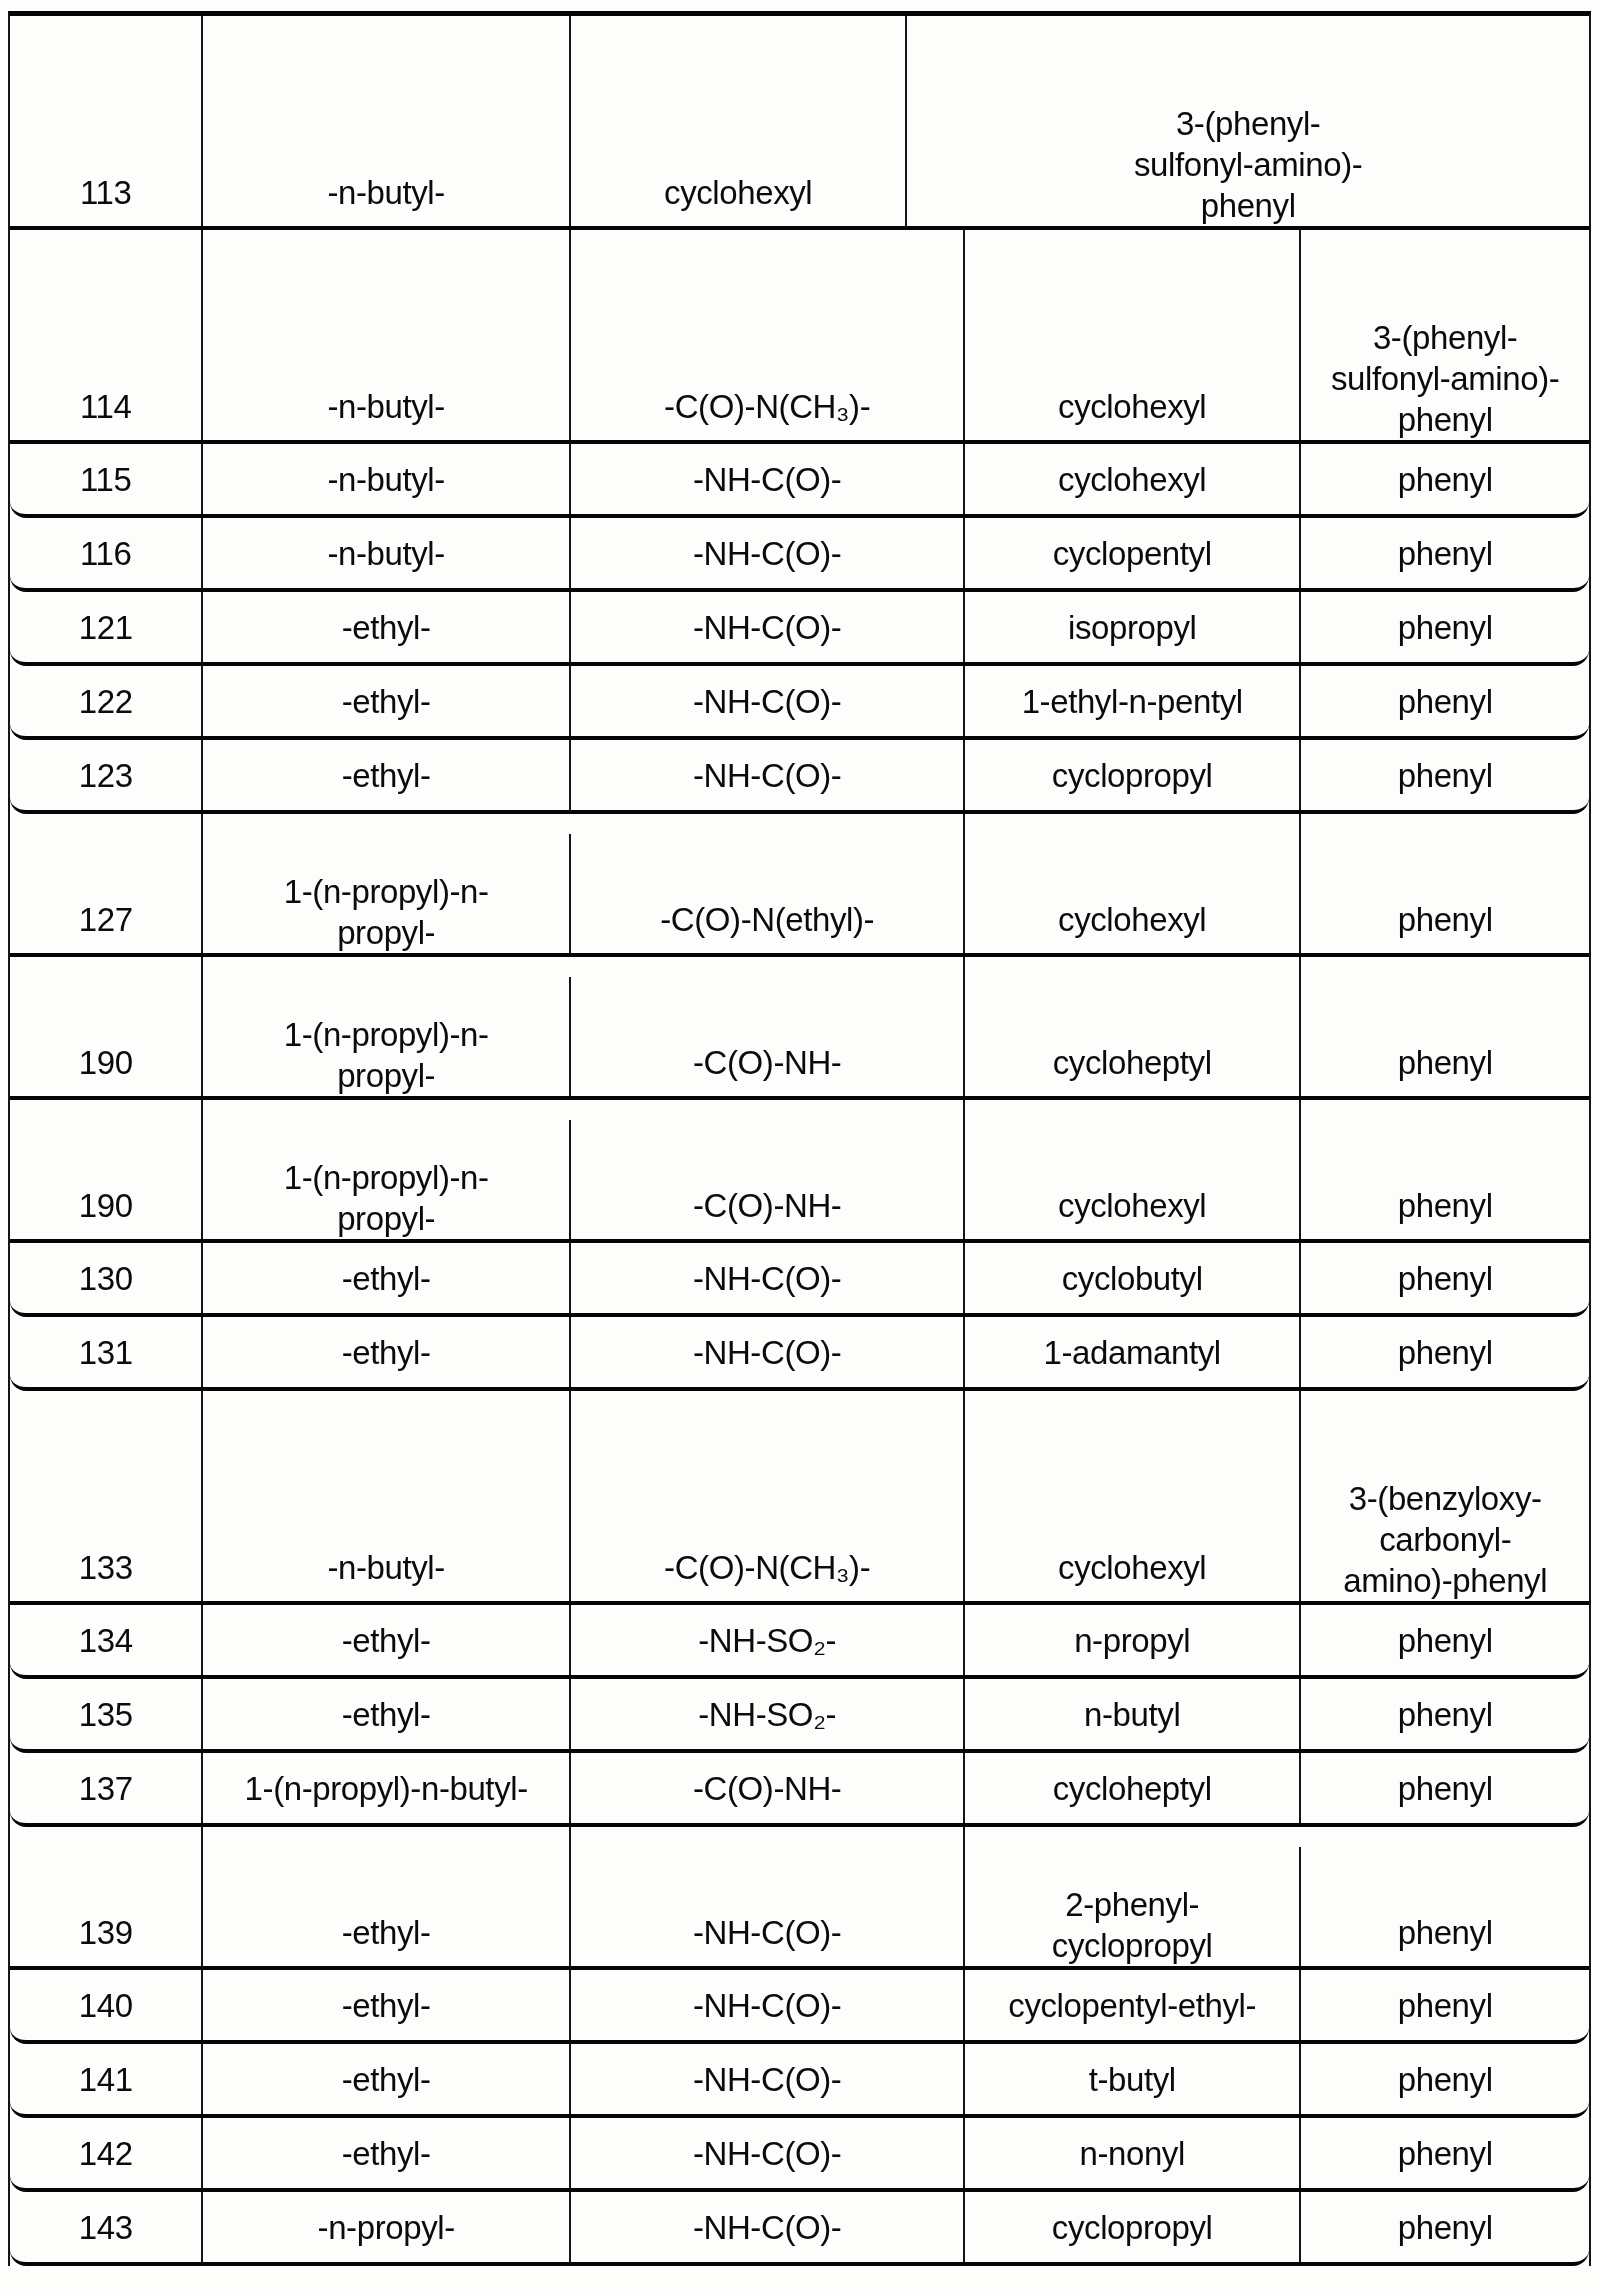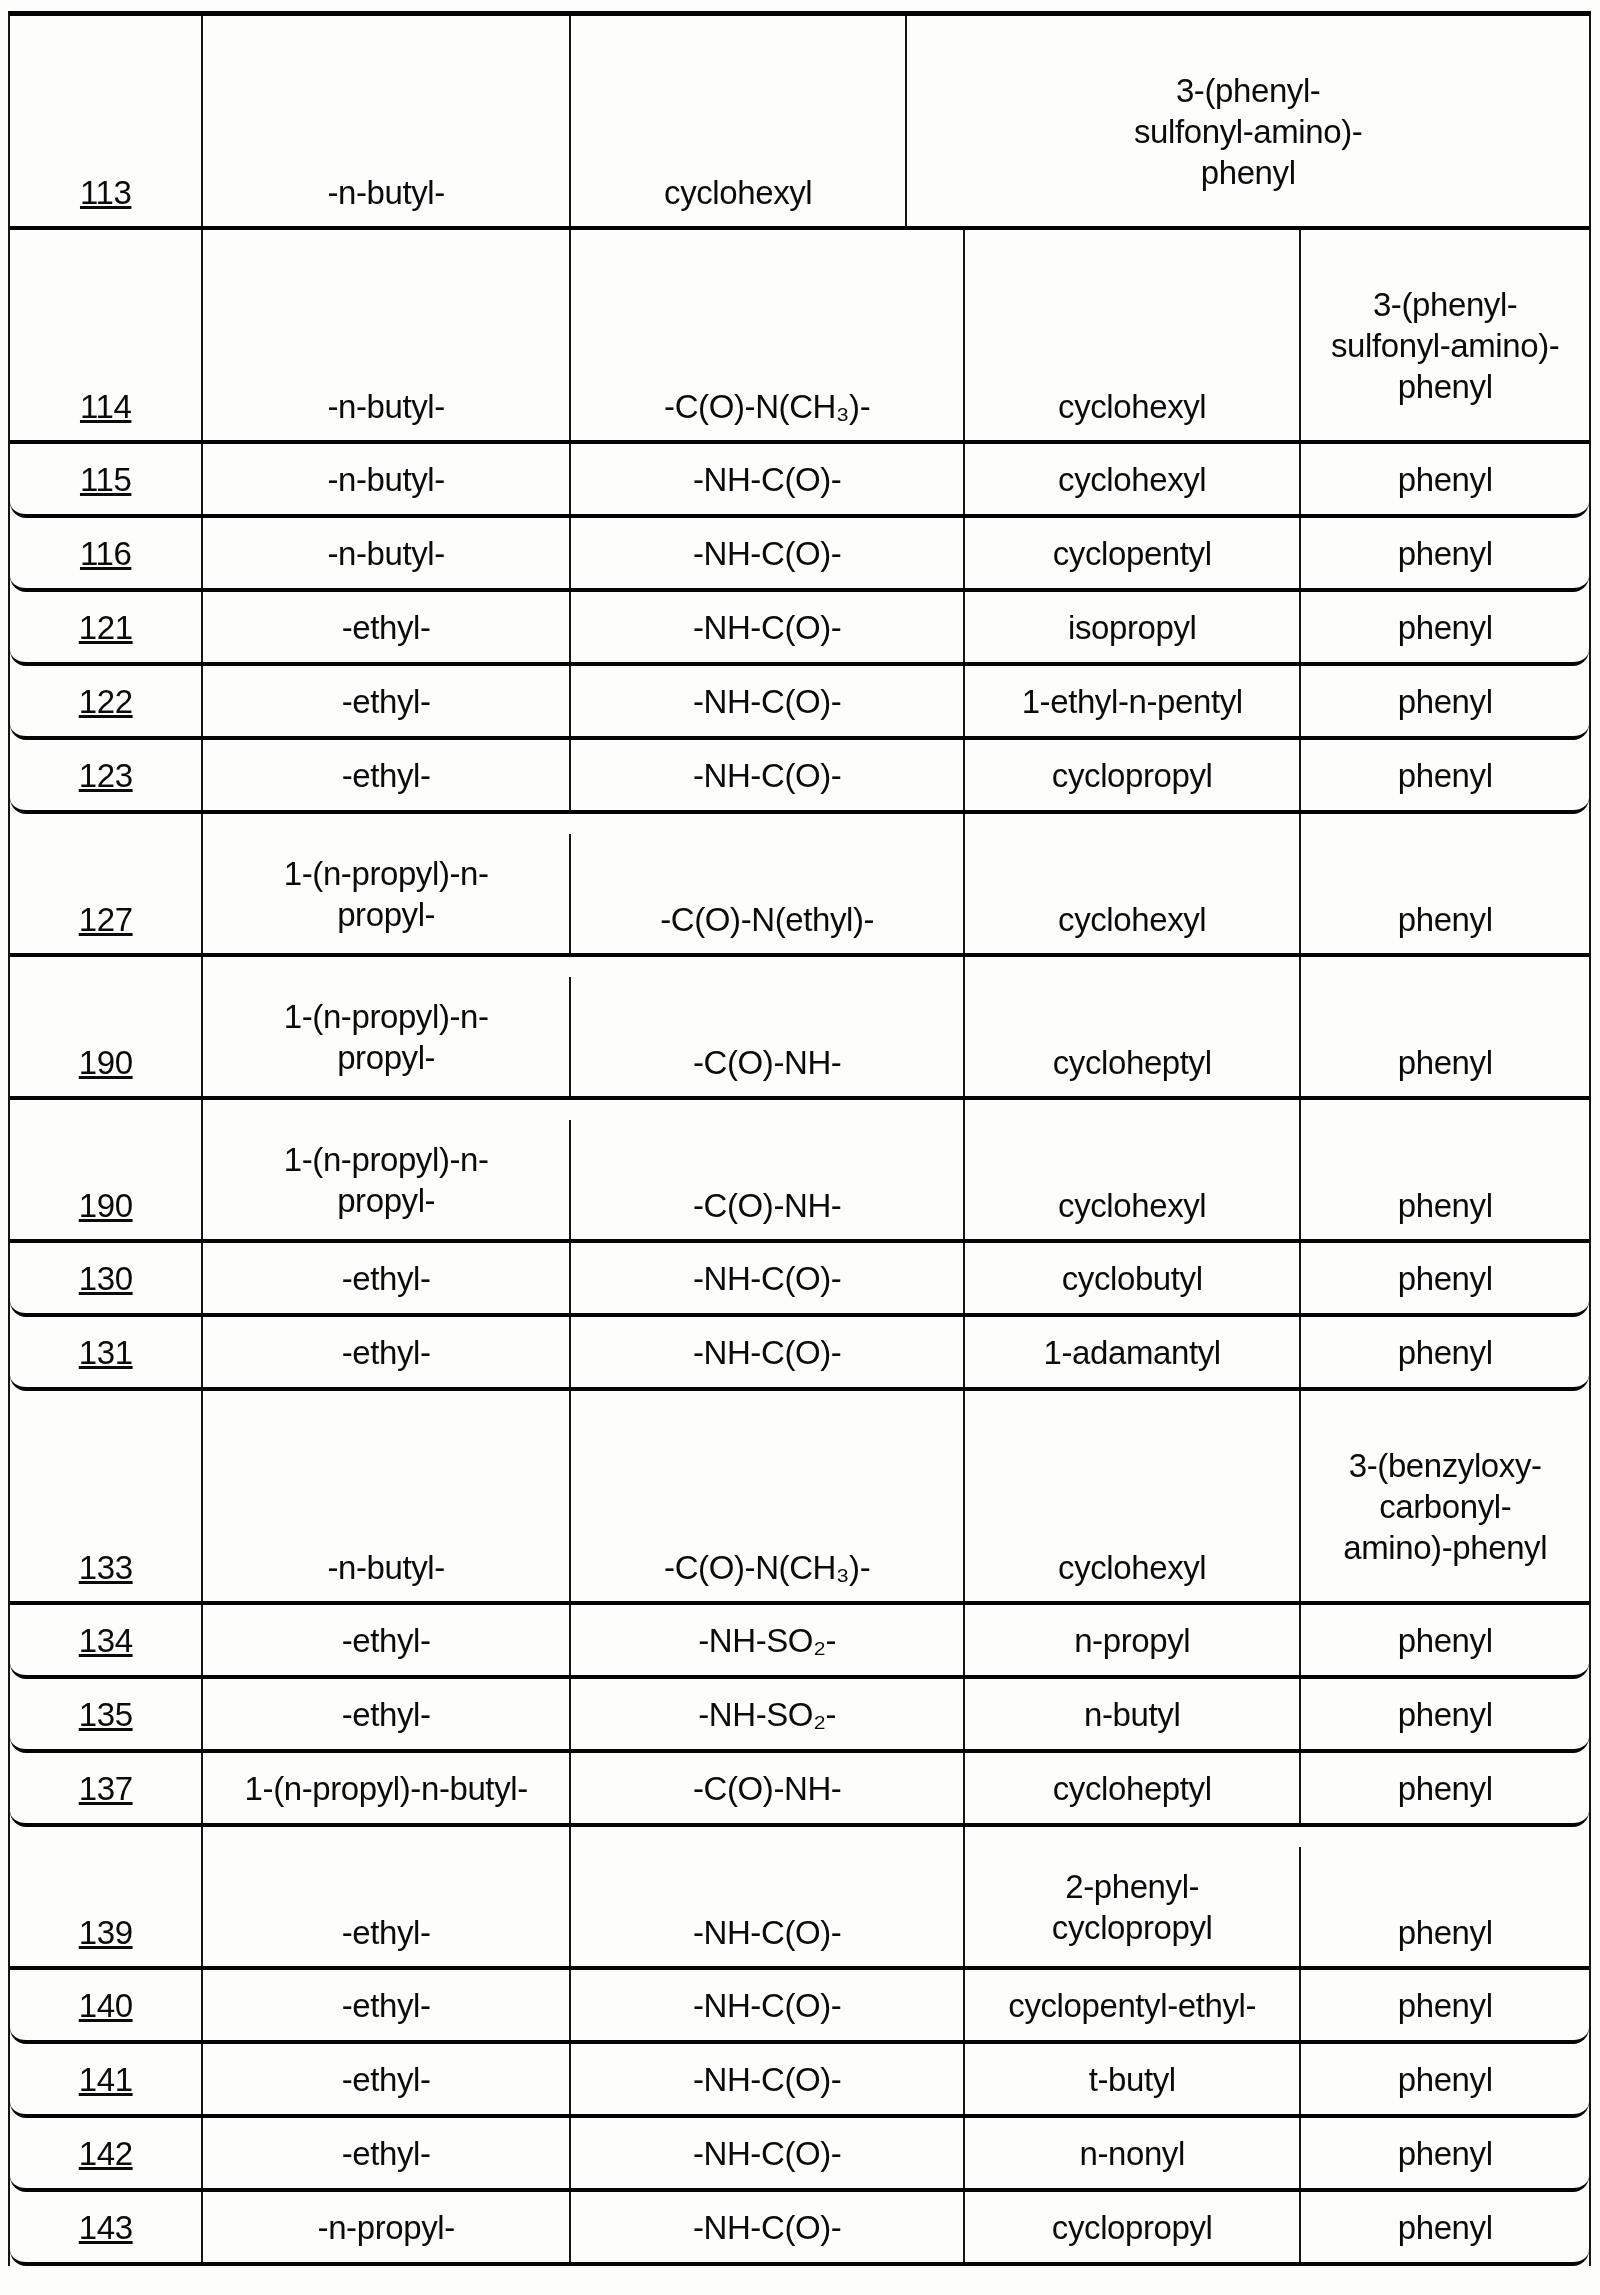--- a/index.html
+++ b/index.html
@@ -42,28 +42,28 @@
     flex-direction: column;
     box-sizing: border-box;
     border-right: 2.4px solid #151515;
     overflow: hidden;
     text-align: center;
     font-size: 33px;
     letter-spacing: -0.4px;
     white-space: nowrap;
   }
   .cell:last-child { border-right: none; }
-  .col0 { width: 193px; flex: 0 0 193px; text-decoration: underline; }
+  .col0 { width: 193px; flex: 0 0 193px; }
   .col1 { width: 368px; flex: 0 0 368px; }
   .col2 { width: 394px; flex: 0 0 394px; }
   .col3 { width: 336px; flex: 0 0 336px; }
   .col4 { flex: 1 1 auto; }
   .cell.center { justify-content: center; }
   .cell.bottom { justify-content: flex-end; padding-bottom: 13px; }
-  .cell.spread { justify-content: center; margin-top: 20px; }
+  .cell.spread { justify-content: flex-end; margin-top: 20px; }
   .line {
     line-height: 41px;
     height: 41px;
   }
 </style>
 </head>
 <body>
 
 <div class="page">
   <div class="scan-table">

